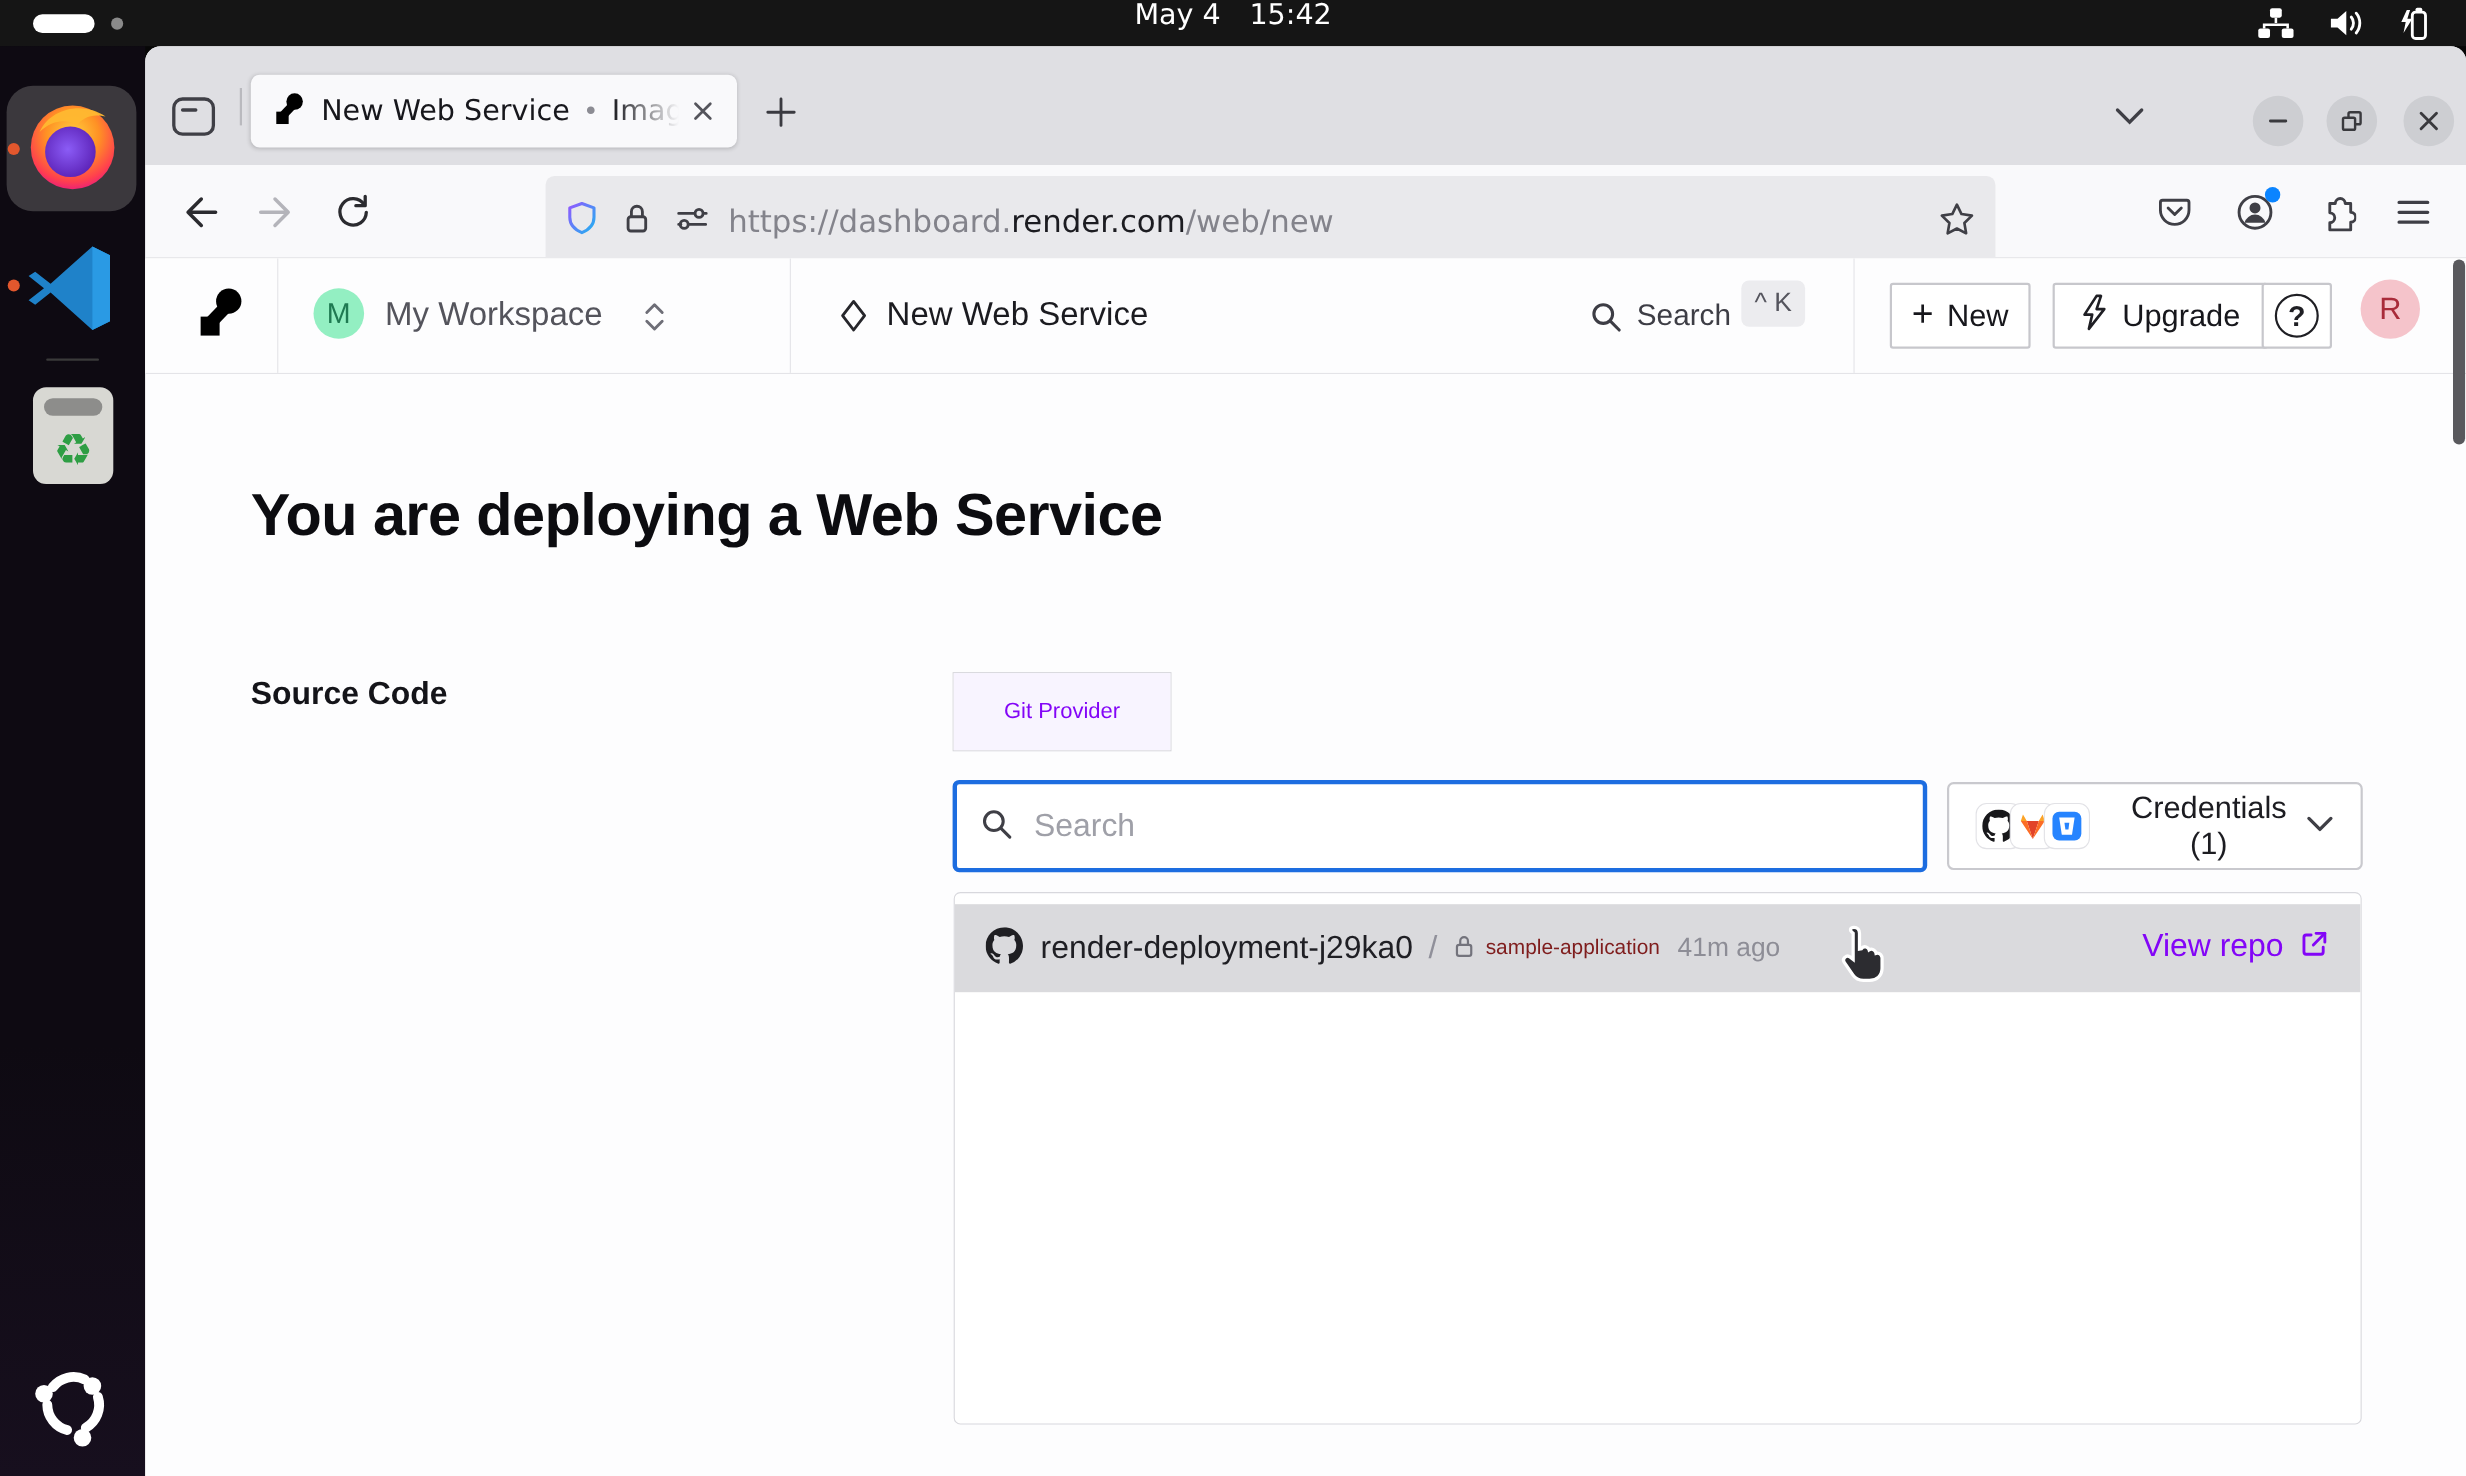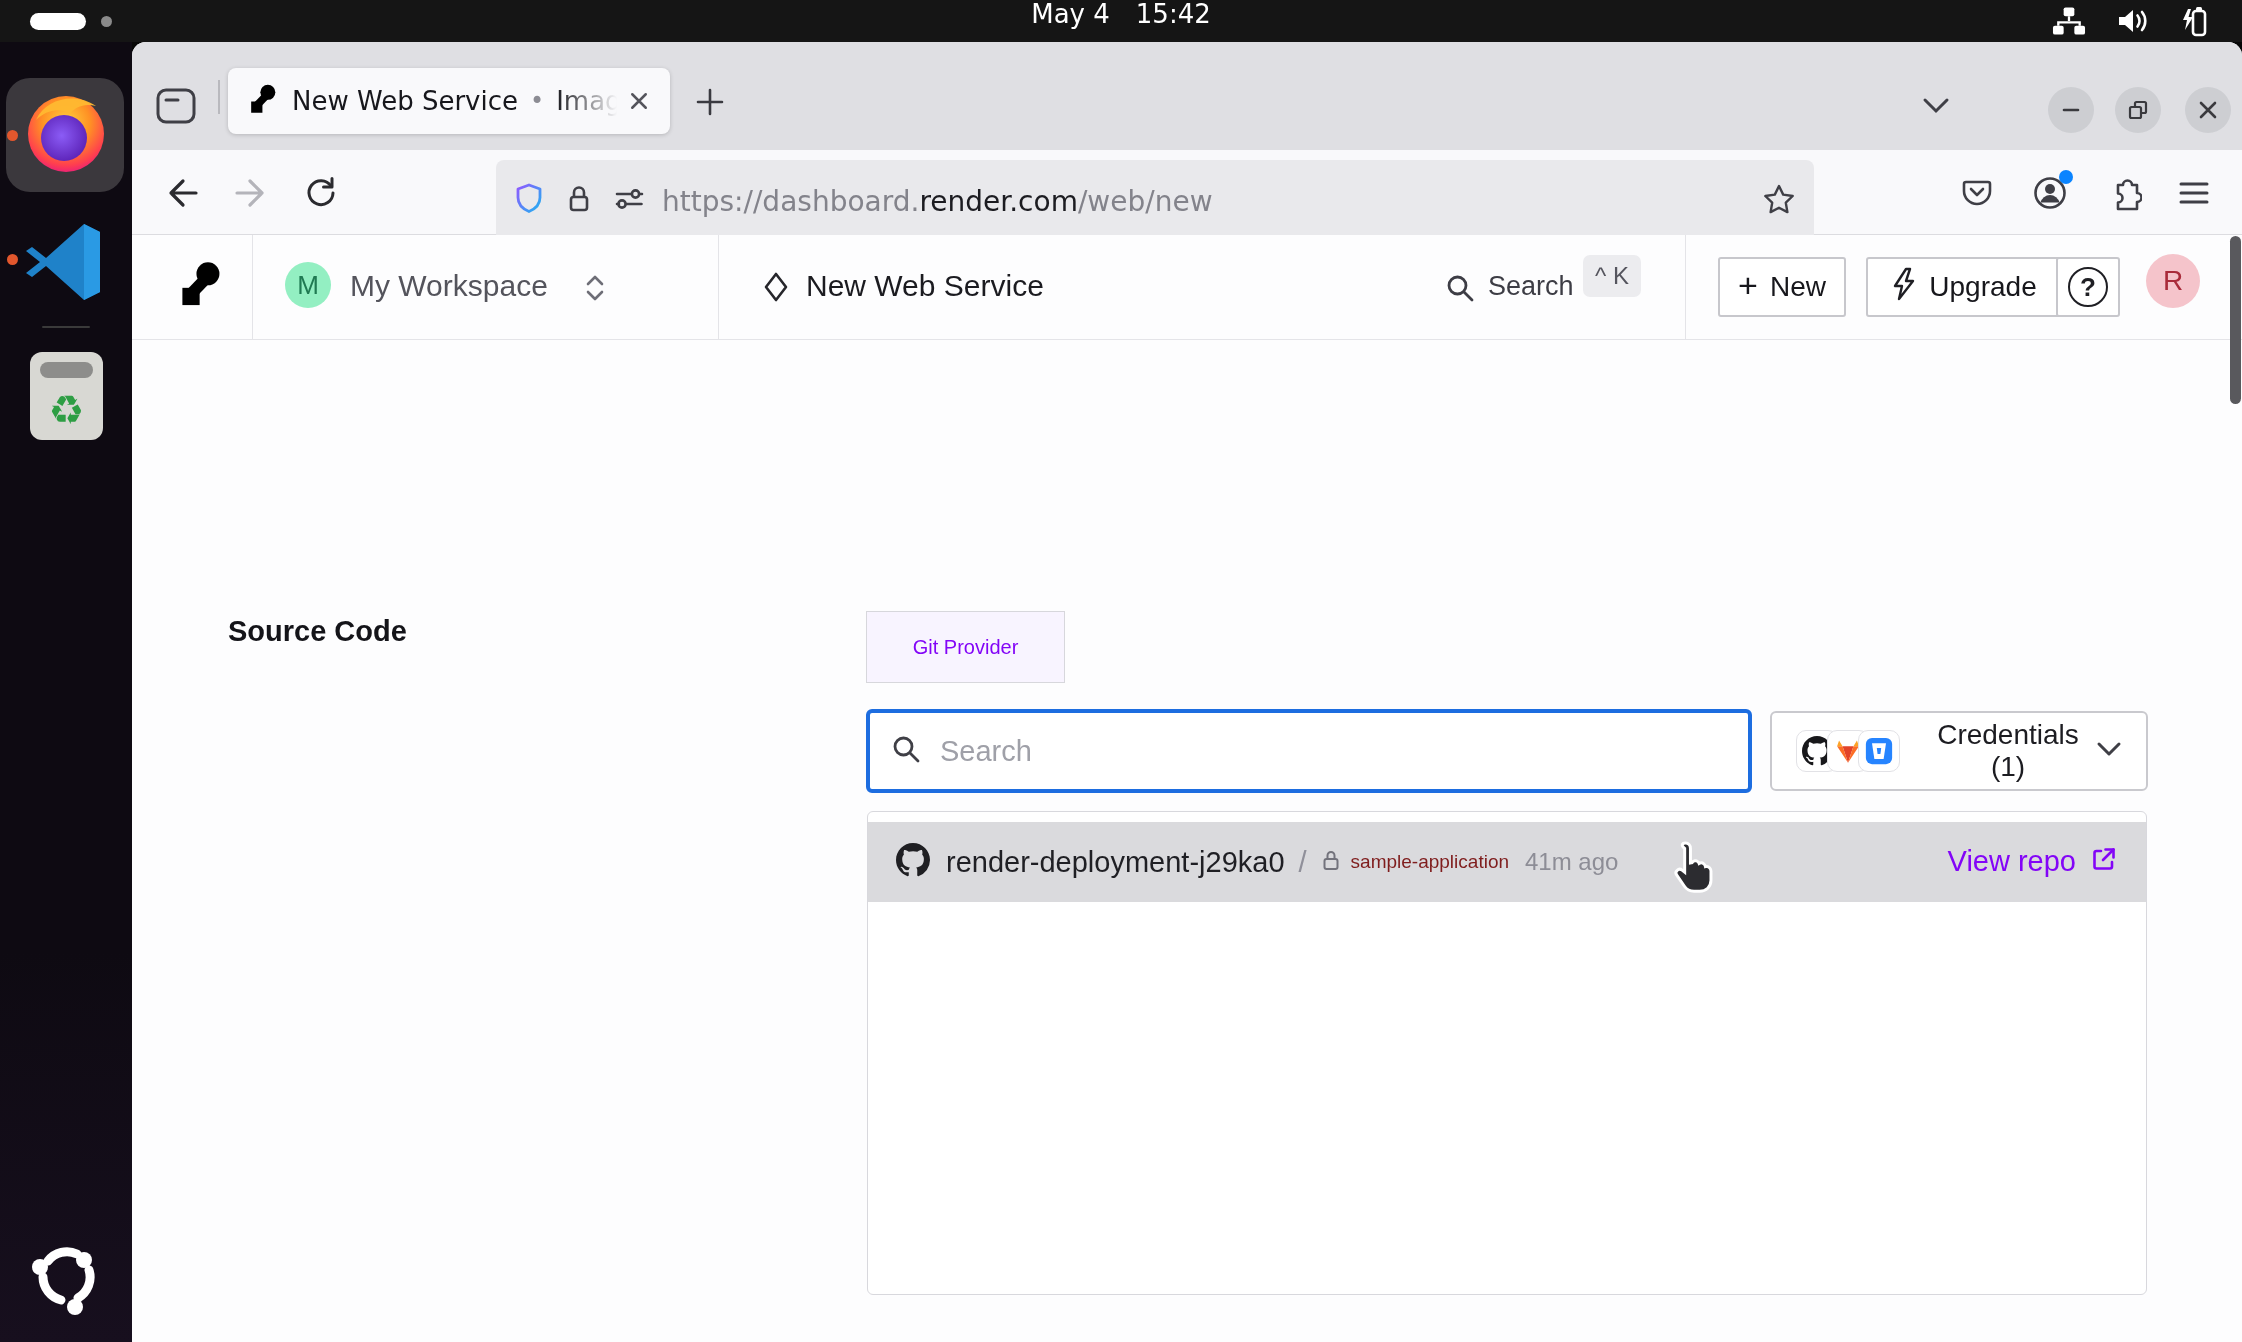--- a/index.html
+++ b/index.html
@@ -409,20 +409,21 @@
           </span>
           <span>Upgrade</span>
         </div>
         <div class="btn btn-help">
           <span class="help-circ">?</span>
         </div>
         <div class="u-avatar">R</div>
         <div class="scroll-thumb"></div>
       </div>
 
+      <h1 class="h1">You are deploying a Web Service</h1>
 
       <div class="src-label">Source Code</div>
 
       <div class="seg-tabs">
         <div class="seg t0 active">Git Provider</div>
       </div>
 
       <div class="search-box">
         <span>
           <svg width="32" height="32" viewBox="0 0 32 32">

